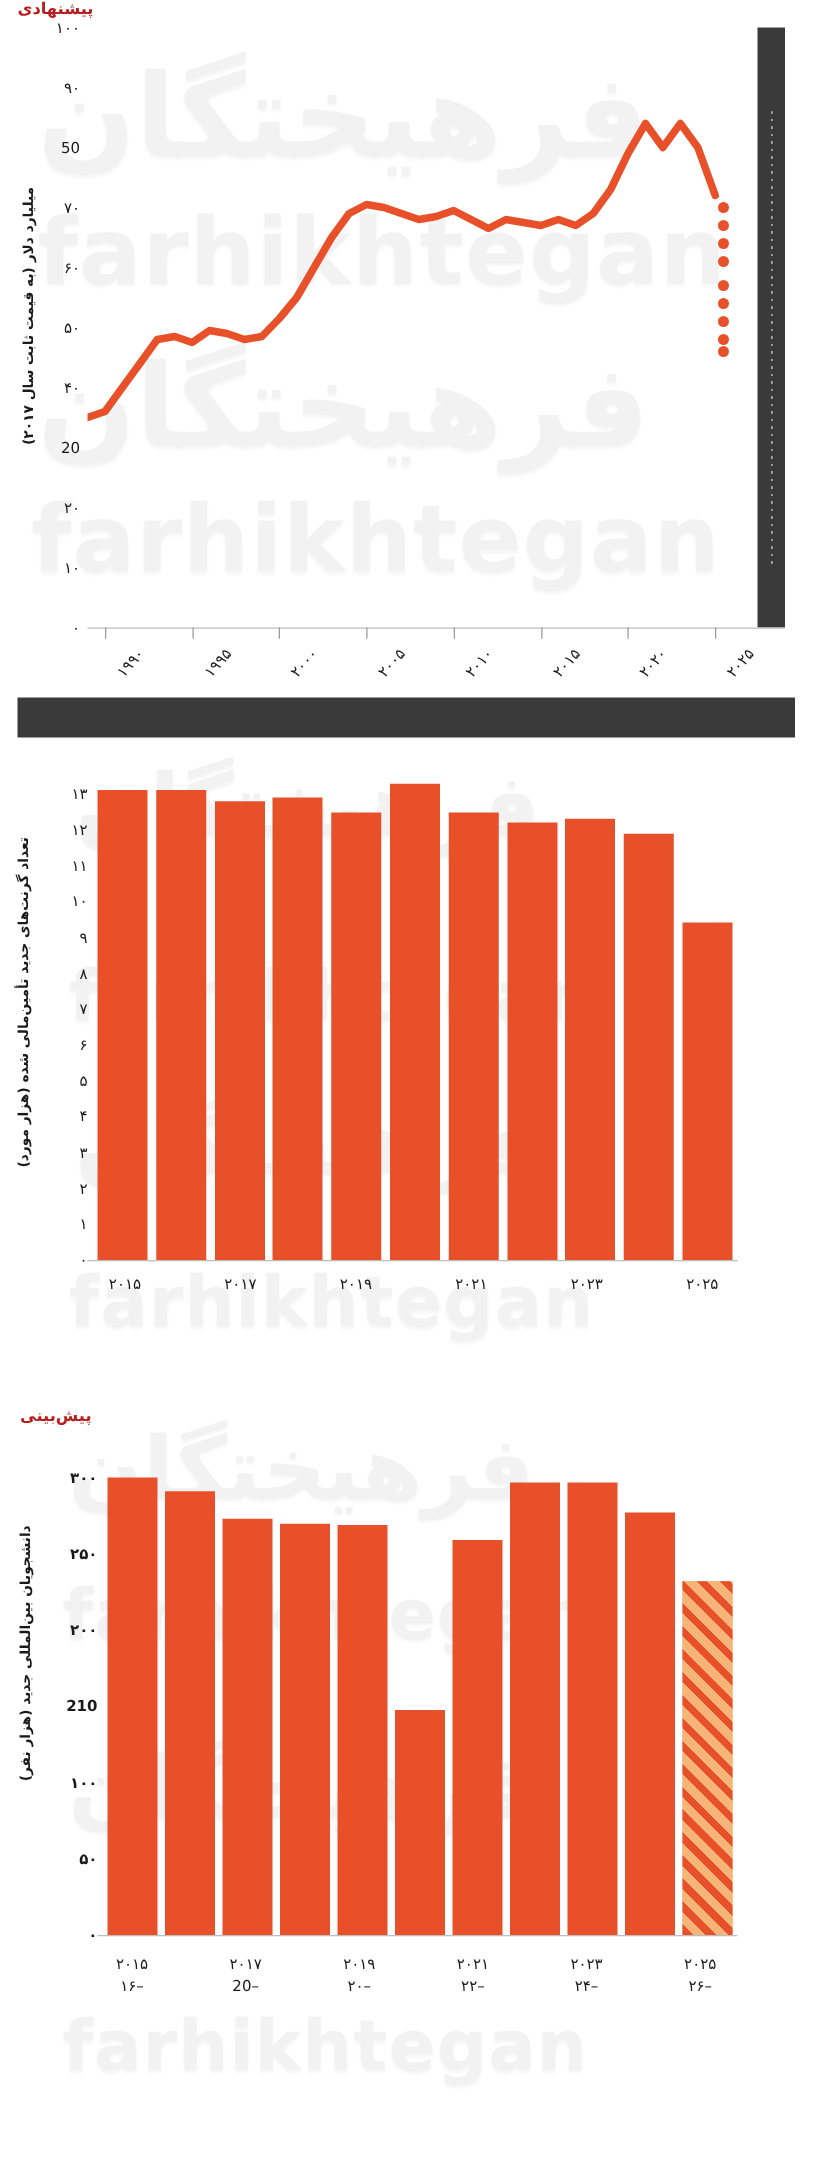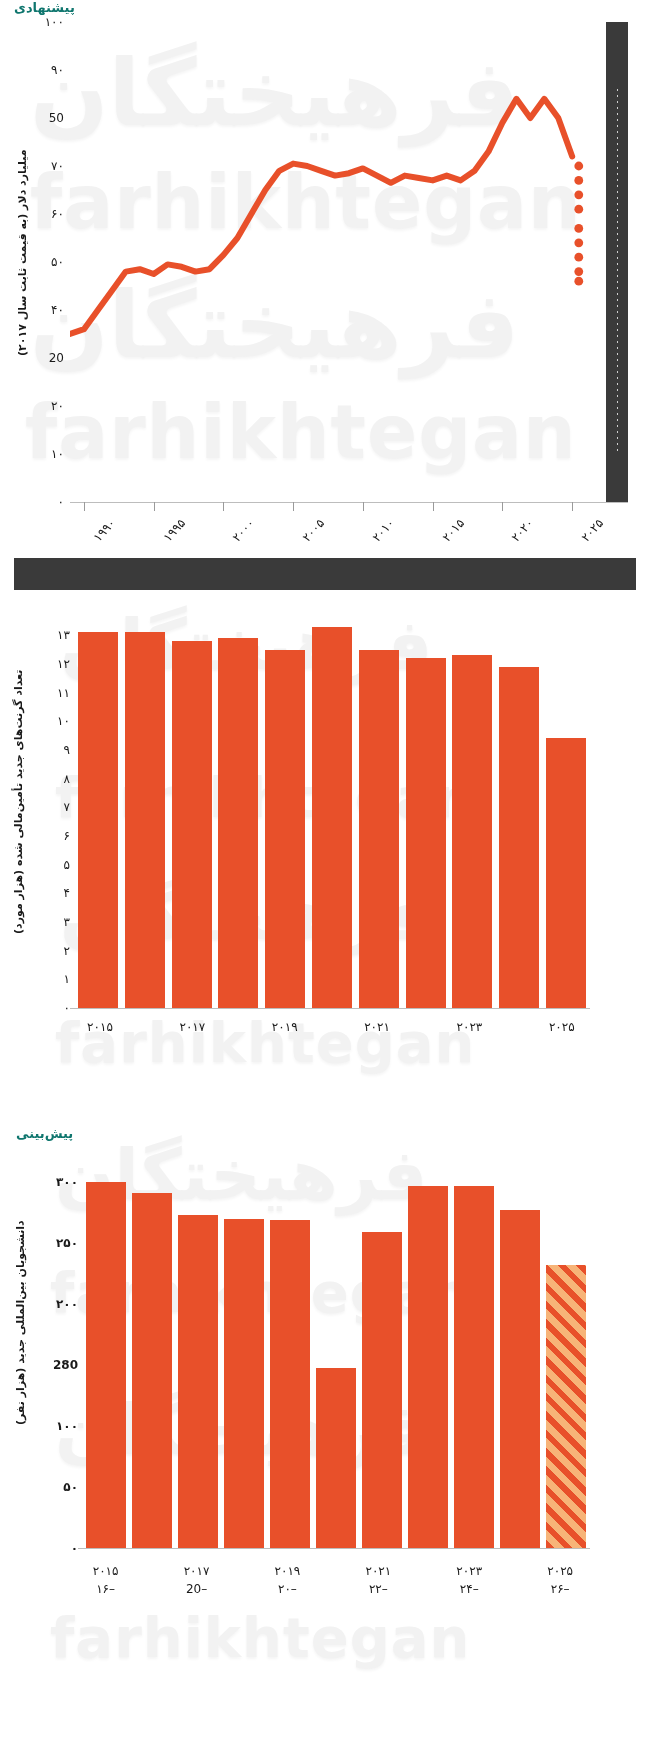--- a/index.html
+++ b/index.html
@@ -27,21 +27,21 @@
   }
   .wm-fa { font-size: 92px; letter-spacing: -2px; }
   .wm-en { font-size: 74px; letter-spacing: 1px; }
   .wm-fa-s { font-size: 70px; }
   .wm-en-s { font-size: 56px; }
 
   
   .chart-block { position:absolute; left:0; right:0; z-index:3; }
 
   .corner-label {
-    position:absolute; font-size:13px; font-weight:700; color:#0f766e;
+    position:absolute; font-size:13px; font-weight:700; color:#b91c1c;
     top:0; left:14px;
   }
 
   .ylabel {
     position:absolute;
     writing-mode: vertical-rl;
     transform: rotate(180deg);
     font-size:11px; font-weight:700; color:#1a1a1a;
     white-space:nowrap;
   }
@@ -212,21 +212,21 @@
       </div>
   </div>
 
   <div class="chart-block" id="chart3">
     <div class="corner-label" style="top:16px; left:16px;">پیش‌بینی</div>
     <div class="ylabel" style="left:14px; top:110px; height:330px;">دانشجویان بین‌المللی جدید (هزار نفر)</div>
     <div id="c3-yticks" style="position:absolute; left:40px; top:48px; width:38px; height:390px;font-weight:bold;">
         <div class="ytick" style="top: 24.375px;">۳۰۰</div>
         <div class="ytick" style="top: 85.3125px;">۲۵۰</div>
         <div class="ytick" style="top: 146.25px;">۲۰۰</div>
-        <div class="ytick" style="top: 207.188px;">280</div>
+        <div class="ytick" style="top: 207.188px;">210</div>
         <div class="ytick" style="top: 268.125px;">۱۰۰</div>
         <div class="ytick" style="top: 329.062px;">۵۰</div>
         <div class="ytick" style="top: 390px;">۰</div>
       </div>
 
     <div class="bars" id="c3-bars" style="left:86px; top:48px; width:500px; height:390px;">
         <div class="bar" style="width: 40px; height: 365.6px;"></div>
         <div class="bar" style="width: 40px; height: 354.7px;"></div>
         <div class="bar" style="width: 40px; height: 332.7px;"></div>
         <div class="bar" style="width: 40px; height: 329.1px;"></div>

